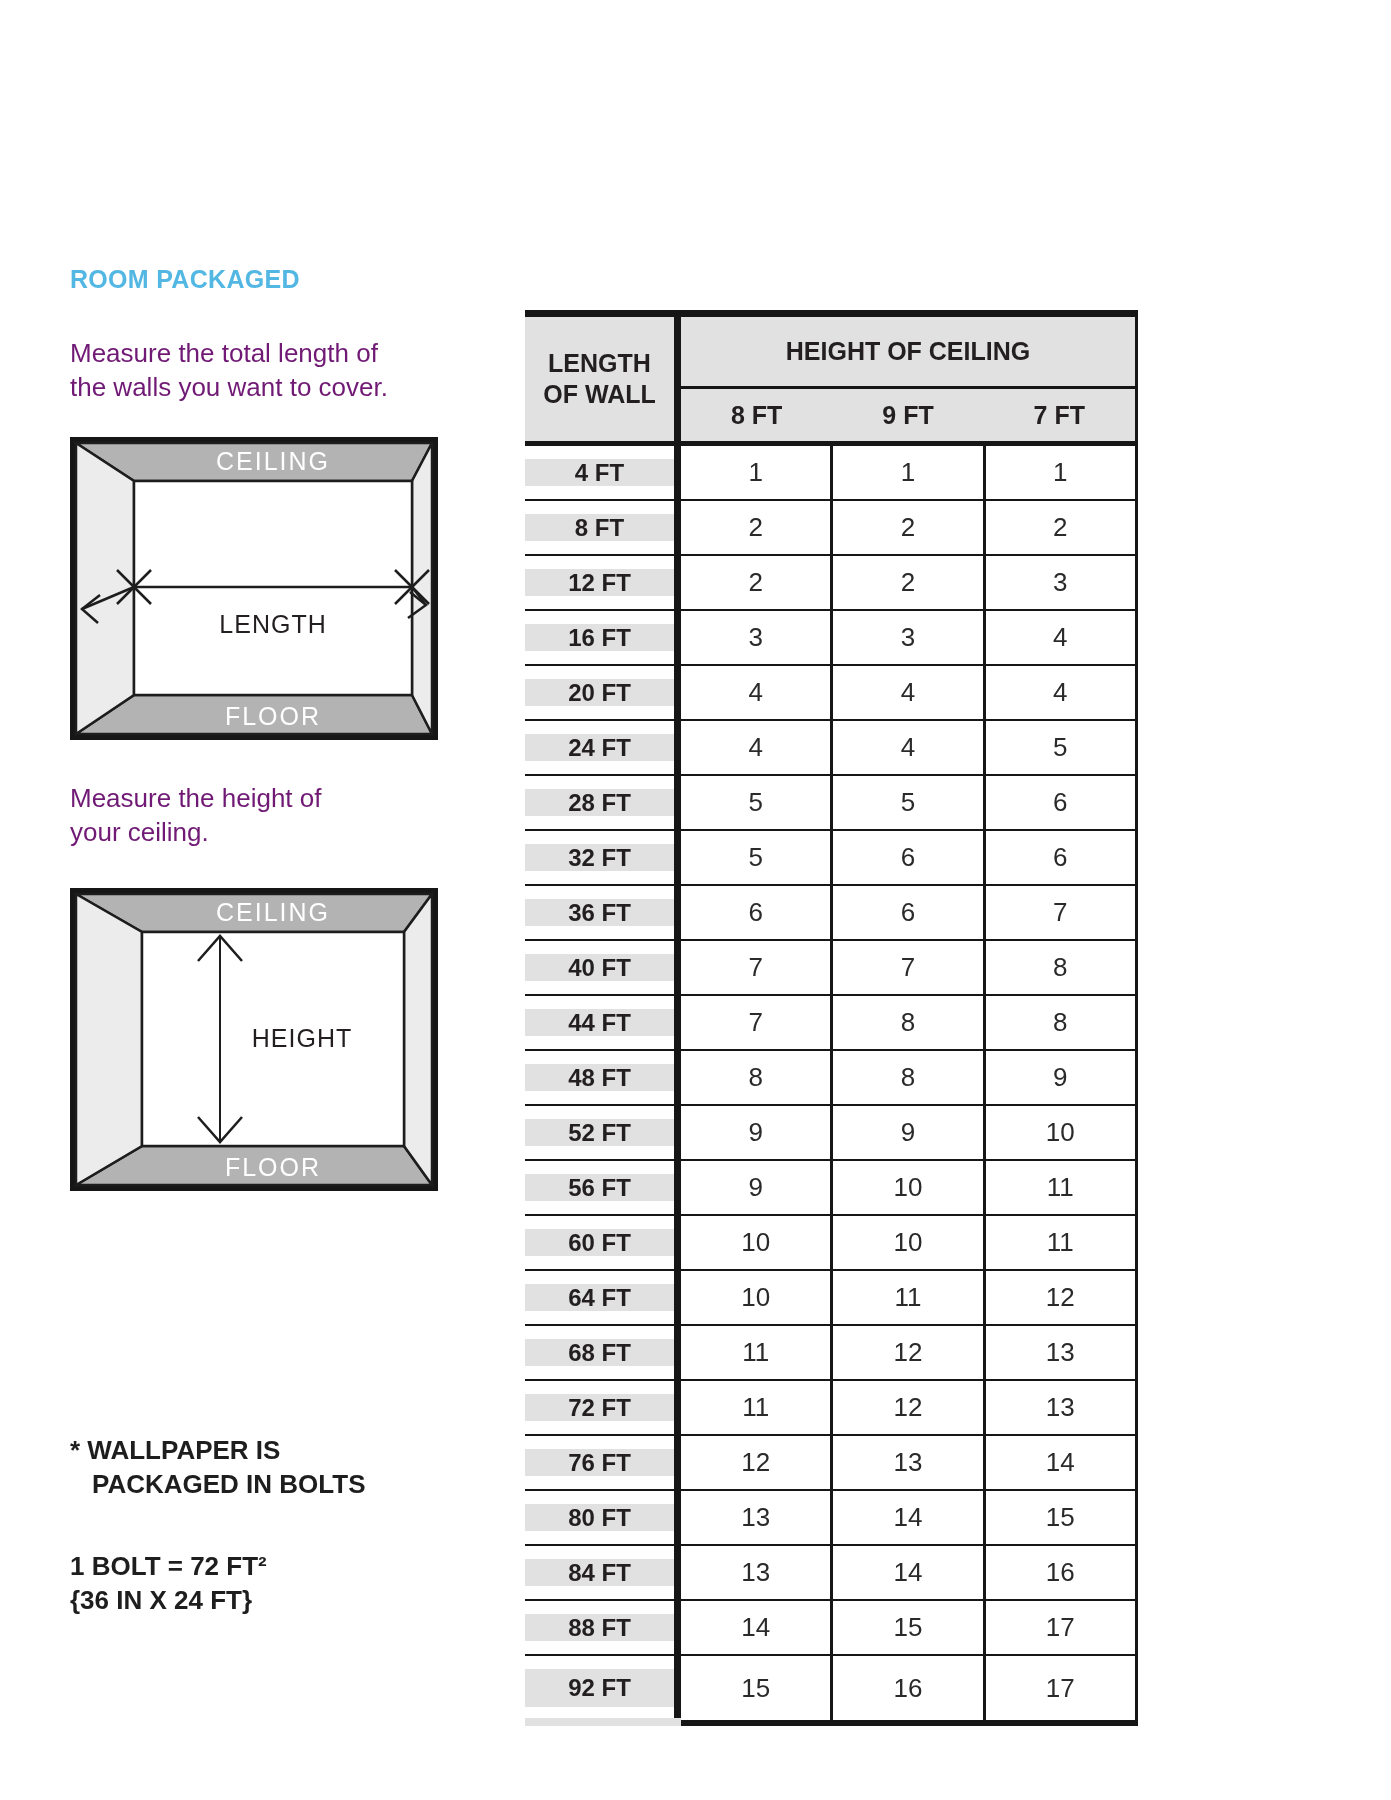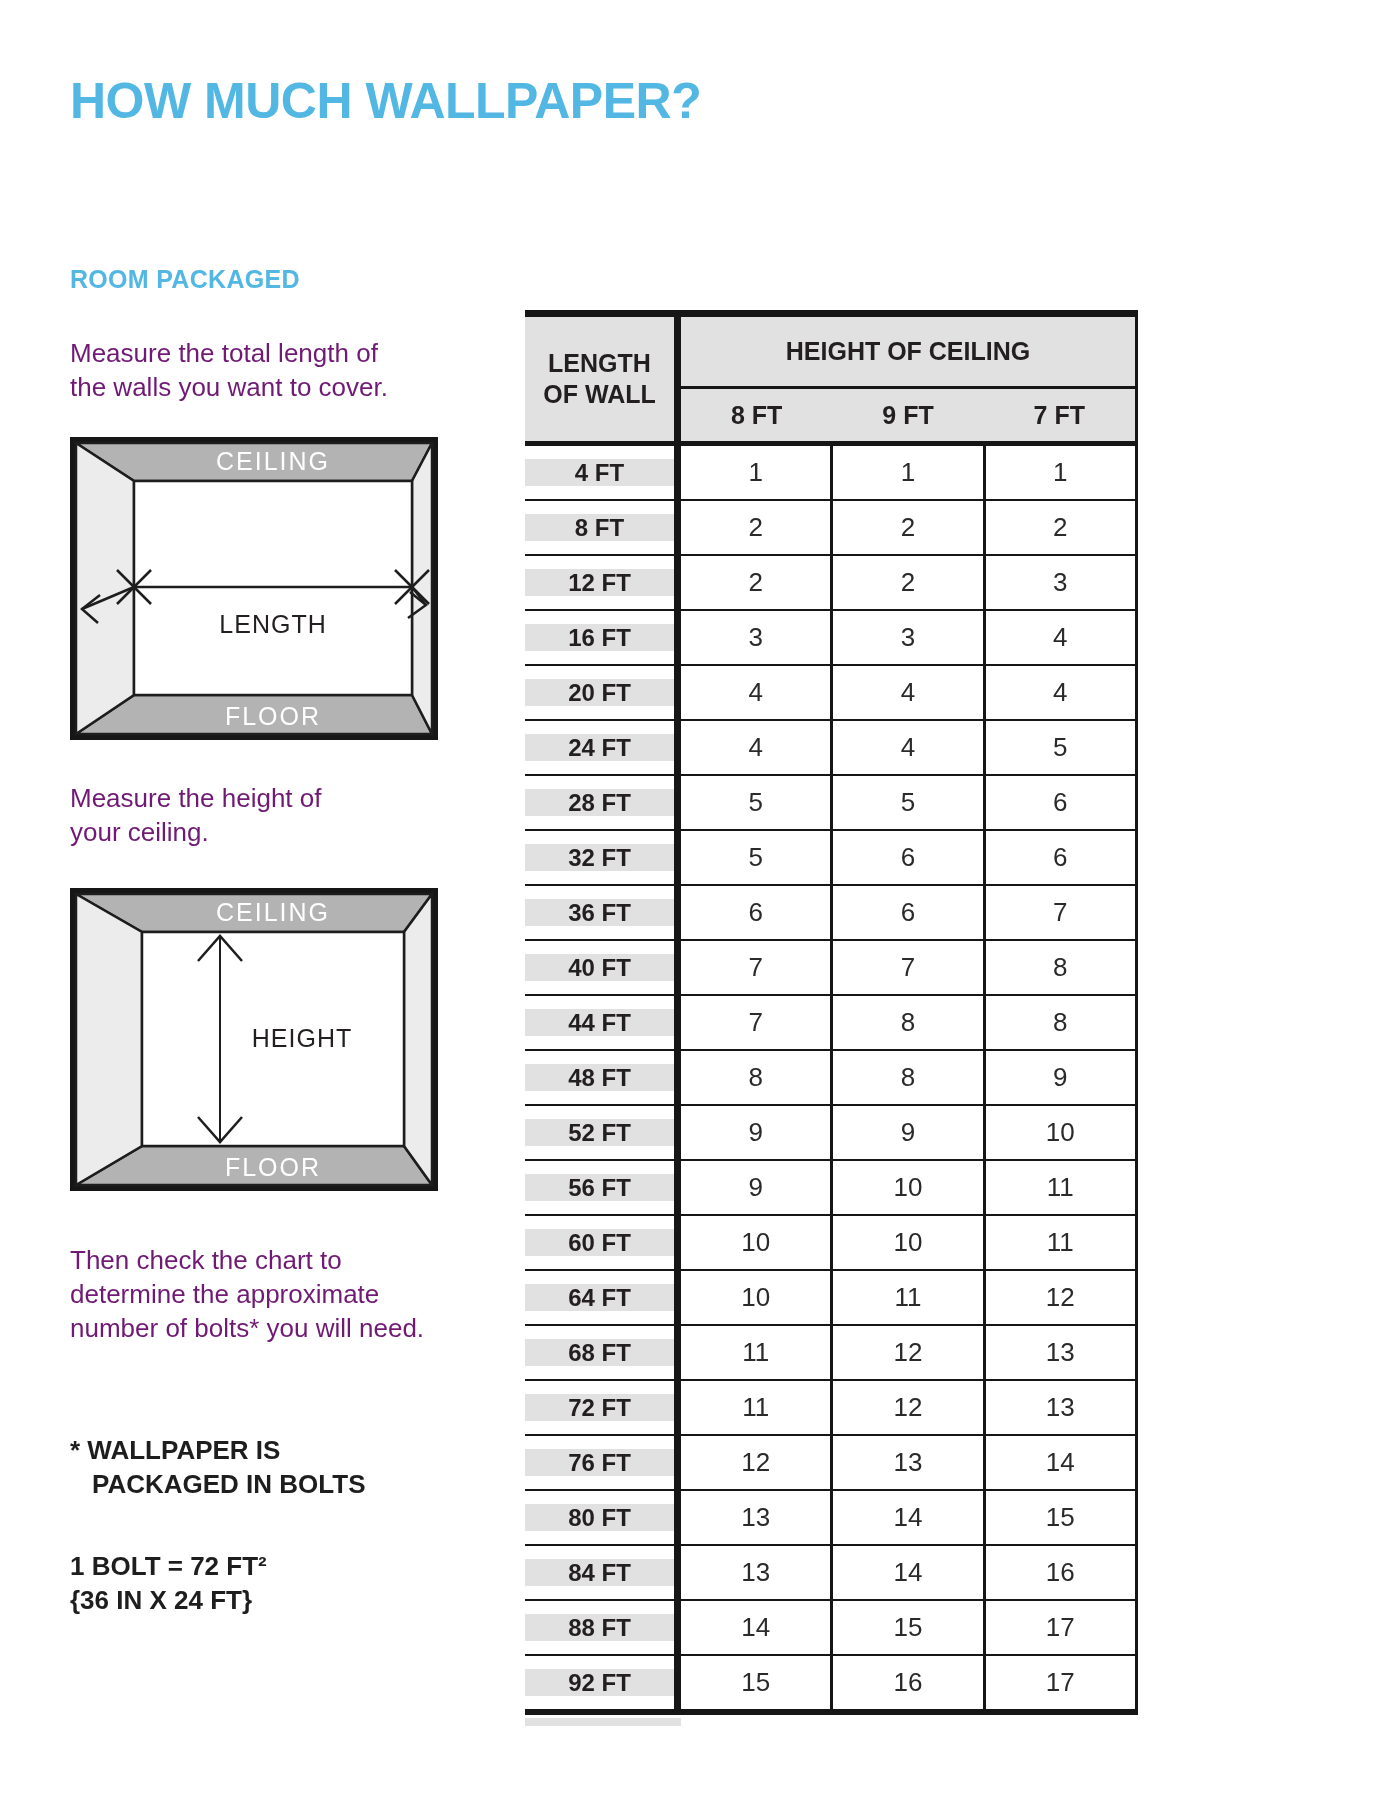--- a/index.html
+++ b/index.html
@@ -112,21 +112,21 @@
   .sub-head { height: 52px; background: #e1e1e1; display: flex; }
   .sub-cell {
     flex: 1;
     display: flex;
     align-items: center;
     justify-content: center;
     font-weight: 700;
     font-size: 25px;
   }
   .trow { display: flex; height: 55px; border-bottom: 2px solid #161616; }
-  .trow:last-child { height: 53px; border-bottom: 0; }
+  .trow:last-child { height: 64px; border-bottom: 0; }
   .tlabel {
     width: 156px;
     min-width: 156px;
     border-right: 7px solid #161616;
     background-color: #e1e1e1;
     background-clip: content-box;
     padding: 13px 0;
     display: flex;
     align-items: center;
     justify-content: center;
@@ -150,21 +150,20 @@
     width: 156px;
     height: 8px;
     background: #e1e1e1;
   }
 </style>
 </head>
 <body>
 
 <div class="page">
 
-  <div class="title">HOW MUCH WALLPAPER?</div>
 
   <div class="sec-head" id="room-estimates">ROOM PACKAGED</div>
 
   <div class="body-text" id="step1">Measure the total length of
 the walls you want to cover.</div>
 
   <svg id="diagram1" class="diagram" width="368" height="303" viewBox="0 0 368 303">
     <rect x="3" y="3" width="362" height="297" fill="#ffffff" stroke="#161616" stroke-width="6"></rect>
     <polygon points="6,6 362,6 342,44 64,44" fill="#b3b3b3" stroke="#1d1d1d" stroke-width="2.5"></polygon>
     <polygon points="6,297 362,297 342,258 64,258" fill="#b3b3b3" stroke="#1d1d1d" stroke-width="2.5"></polygon>
@@ -200,23 +199,20 @@
     <g stroke="#1d1d1d" stroke-width="2.5" fill="none">
       <line x1="150" y1="48" x2="150" y2="254" stroke-width="2"></line>
       <polyline points="128,73 150,48 172,73"></polyline>
       <polyline points="128,229 150,254 172,229"></polyline>
     </g>
     <text class="wall-label" x="203" y="33">CEILING</text>
     <text class="wall-label" x="203" y="288">FLOOR</text>
     <text class="measure-label" x="232" y="159">HEIGHT</text>
   </svg>
 
-  <div class="body-text" id="step3">Then check the chart to
-determine the approximate
-number of bolts* you will need.</div>
 
   <div class="footnote">
     <div>* WALLPAPER IS</div>
     <div class="indent">PACKAGED IN BOLTS</div>
   </div>
 
   <div class="bolt-eq">
     <div>1 BOLT = 72 FT²</div>
     <div>{36 IN X 24 FT}</div>
   </div>

